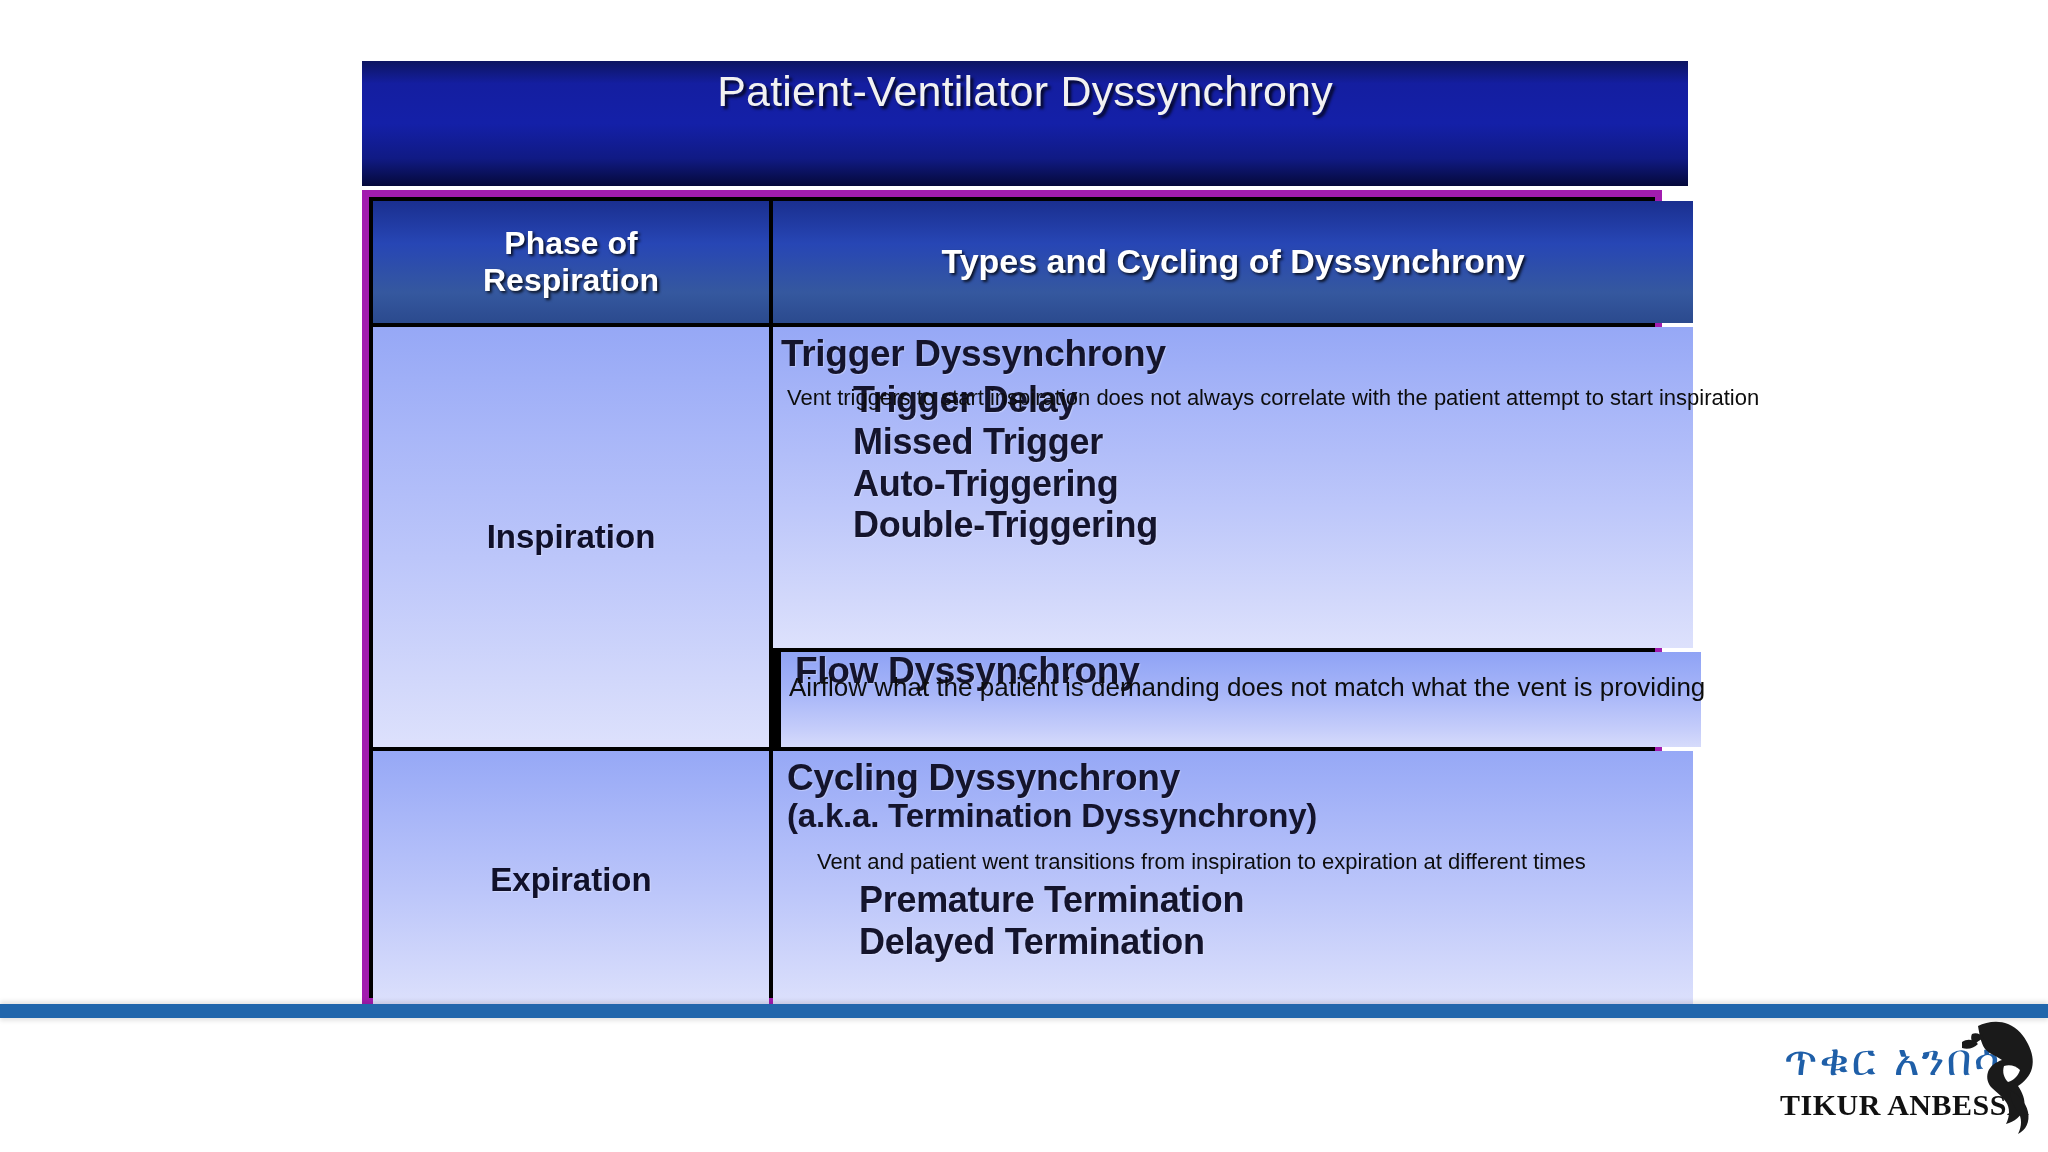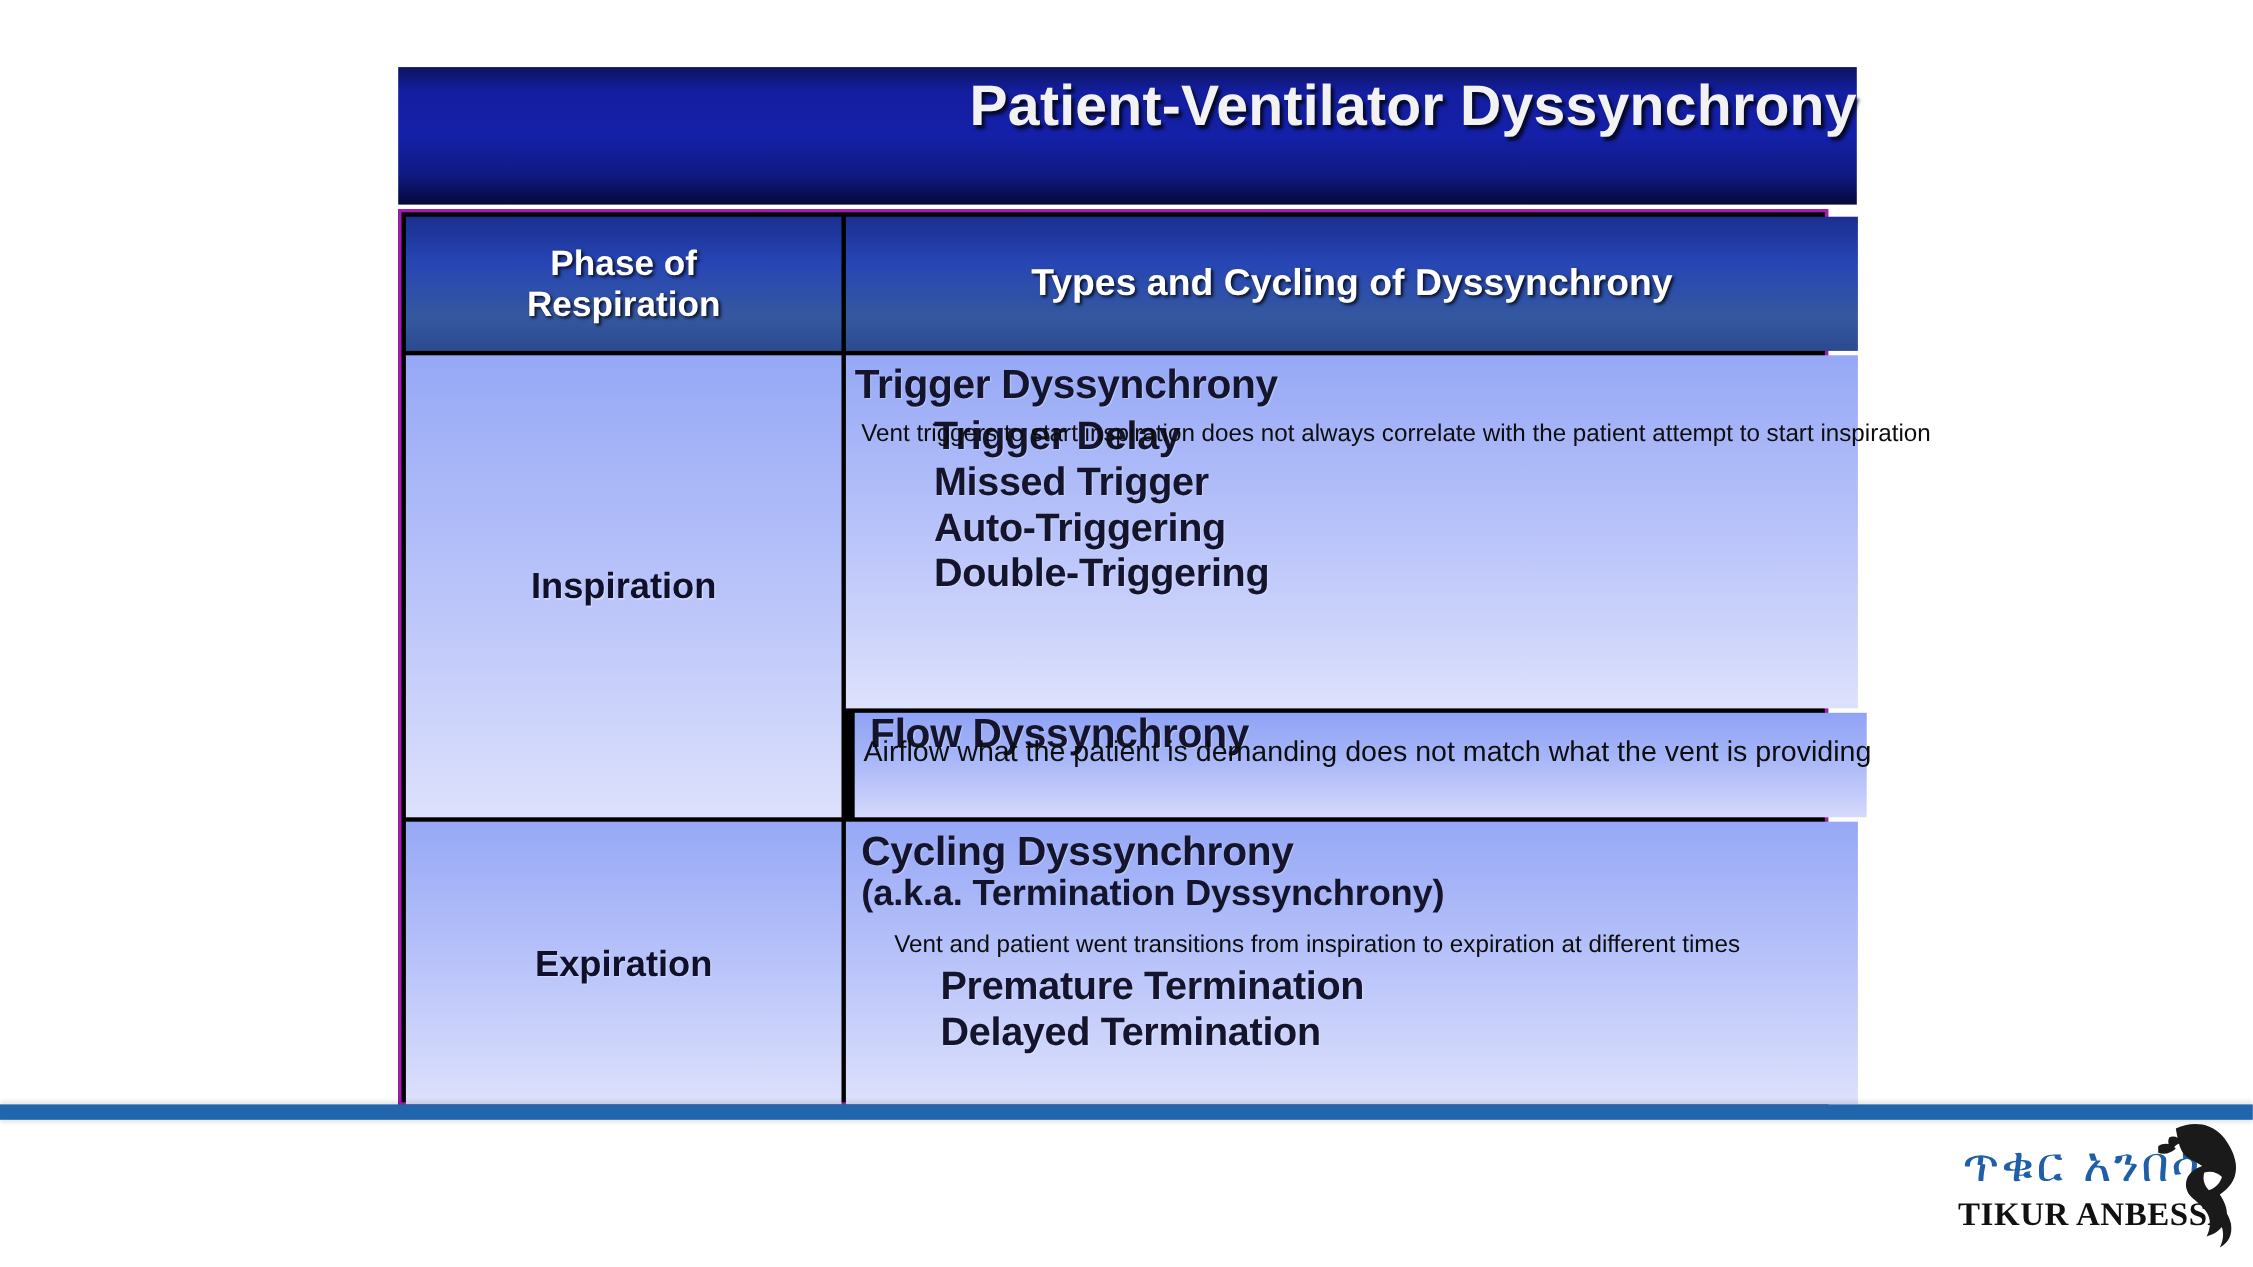--- a/index.html
+++ b/index.html
@@ -39,39 +39,39 @@
                 #1420a8 50%,
                 #101a84 78%,
                 #05093a 100%);
     box-sizing: border-box;
   }
   #title-text {
     position: absolute;
     left: 0;
     top: 6px;
     width: 100%;
-    text-align: right;
+    text-align: center;
     color: #f2f2f2;
-    font-size: 52px;
-    font-weight: 700;
+    font-size: 43px;
+    font-weight: 400;
     letter-spacing: 0.2px;
     font-family: "Liberation Sans", sans-serif;
     text-shadow: 3px 3px 3px rgba(0,0,0,0.75);
     white-space: nowrap;
   }
 
   
   #table-frame {
     position: absolute;
     left: 362px;
     top: 190px;
     width: 1300px;
     height: 815px;
     background: #000000;
-    border: 3px solid #a21caf;
+    border: 7px solid #a21caf;
     box-sizing: border-box;
   }
 
   .cell {
     position: absolute;
     box-sizing: border-box;
     overflow: visible;
   }
 
   

